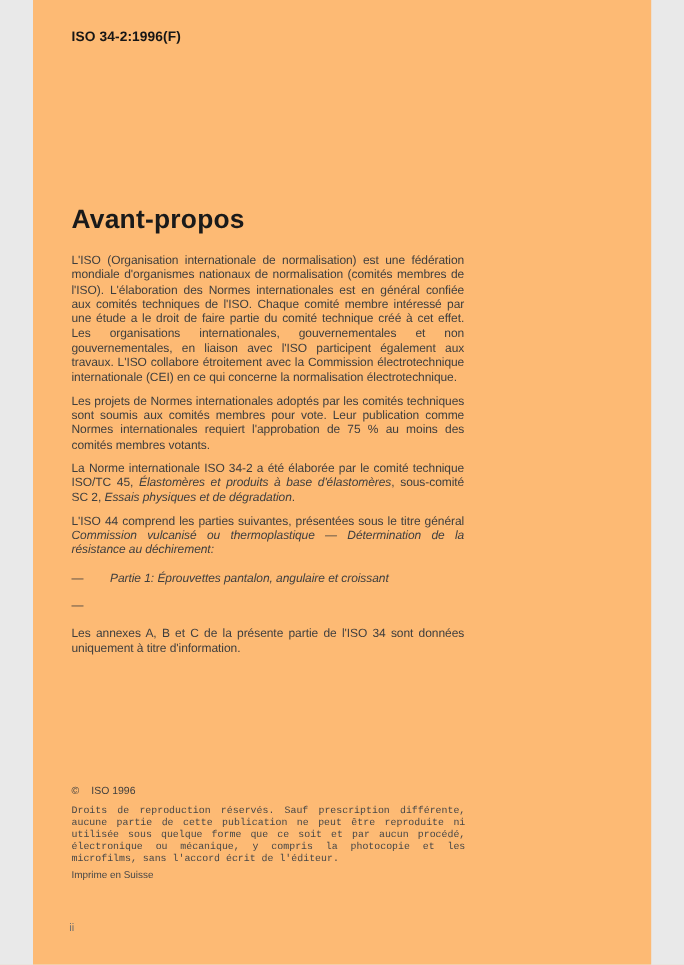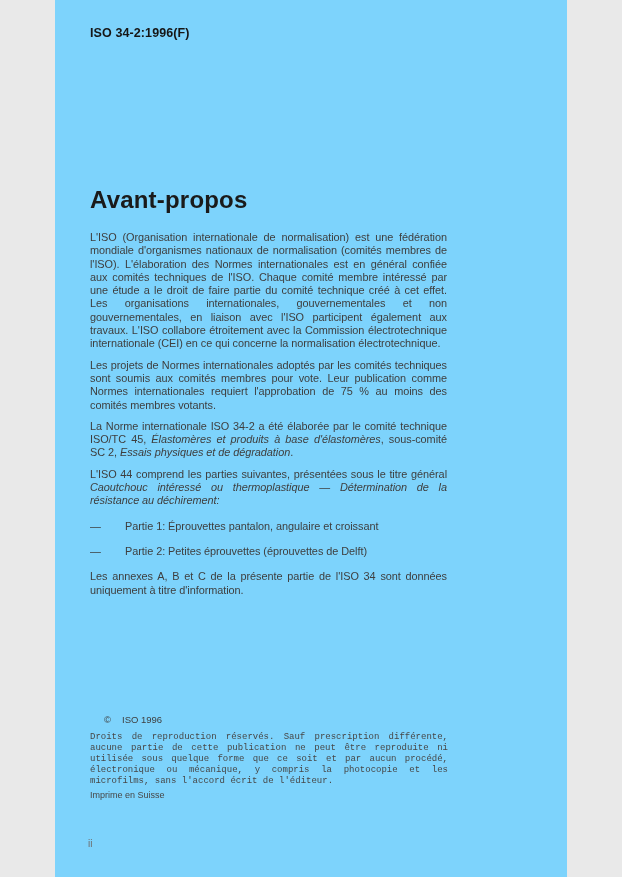--- a/index.html
+++ b/index.html
@@ -1,19 +1,19 @@
 <!DOCTYPE html>
 <html lang="fr"><head>
 <meta charset="utf-8">
 <style>
   html,body{margin:0;padding:0;background:#e9e9e9;}
   .page{
     position:relative;
-    width:512px;height:877px;
-    background:#7dd3fc;
+    width:562px;height:877px;
+    background:#fdba74;
     font-family:"Liberation Sans","DejaVu Sans",sans-serif;
     overflow:hidden;
     margin:0 auto;
     box-sizing:border-box;
   }
   .doc-header{
     position:absolute;left:35px;top:26px;
     font-size:12.5px;font-weight:700;color:#161616;
     letter-spacing:0.1px;
   }
@@ -38,27 +38,27 @@
     letter-spacing:-0.05px;
   }
   .it{font-style:italic;}
   .part-item{
     display:flex;
     margin:12px 0;
     font-size:10.9px;line-height:13.3px;
     letter-spacing:-0.05px;
   }
   .part-dash{width:35px;flex:0 0 35px;font-style:normal;}
-  .part-label{}
+  .part-label{font-style:italic;}
   .last-para{margin-top:12px;}
   .imprint{
     position:absolute;left:35px;top:714px;width:358px;
     color:#474747;
   }
-  .copyright-line{font-size:9.5px;line-height:12px;margin:0 0 6px 14px;color:#3e3e3e;}
+  .copyright-line{font-size:9.5px;line-height:12px;margin:0 0 6px 0;color:#3e3e3e;}
   .copyright-symbol{margin-right:11px;}
   .rights-notice{
     margin:0 0 3px 0;
     font-size:9px;line-height:11px;
     text-align:justify;
     font-family:Liberation Mono, monospace;
   }
   .org-block{margin-left:25px;font-size:9px;line-height:11px;}
   .printed-line{font-size:9px;line-height:11px;margin-top:0.5px;}
   .page-num{
@@ -81,30 +81,29 @@
   <div class="foreword">
     <h1 class="foreword-title">Avant-propos</h1>
 
     <p class="para">L'ISO (Organisation internationale de normalisation) est une fédération mondiale d'organismes nationaux de normalisation (comités membres de l'ISO). L'élaboration des Normes internationales est en général confiée aux comités techniques de l'ISO. Chaque comité membre intéressé par une étude a le droit de faire partie du comité technique créé à cet effet. Les organisations internationales, gouvernementales et non gouvernementales, en liaison avec l'ISO participent également aux travaux. L'ISO collabore étroitement avec la Commission électrotechnique internationale (CEI) en ce qui concerne la normalisation électrotechnique.</p>
 
     <p class="para">Les projets de Normes internationales adoptés par les comités techniques sont soumis aux comités membres pour vote. Leur publication comme Normes internationales requiert l'approbation de 75 % au moins des comités membres votants.</p>
 
     <p class="para"><span>La Norme internationale ISO 34-2 a été élaborée par le comité technique ISO/TC 45, </span><span class="it">Élastomères et produits à base d'élastomères</span><span>, sous-comité SC 2, </span><span class="it">Essais physiques et de dégradation</span><span>.</span></p>
 
 
-    <p class="para"><span>L'ISO 44 comprend les parties suivantes, présentées sous le titre général </span><span class="it">Caoutchouc intéressé ou thermoplastique — Détermination de la résistance au déchirement:</span></p>
+    <p class="para"><span>L'ISO 44 comprend les parties suivantes, présentées sous le titre général </span><span class="it">Commission vulcanisé ou thermoplastique — Détermination de la résistance au déchirement:</span></p>
 
     <div>
       <div class="part-item">
         <span class="part-dash">—</span>
         <span class="part-label">Partie 1: Éprouvettes pantalon, angulaire et croissant</span>
       </div>
       <div class="part-item">
         <span class="part-dash">—</span>
-        <span class="part-label">Partie 2: Petites éprouvettes (éprouvettes de Delft)</span>
       </div>
     </div>
 
     <p class="para last-para">Les annexes A, B et C de la présente partie de l'ISO 34 sont données uniquement à titre d'information.</p>
   </div>
 
   <div class="imprint">
     <p class="copyright-line"><span class="copyright-symbol">©</span><span>ISO 1996</span></p>
     <p class="rights-notice">Droits de reproduction réservés. Sauf prescription différente, aucune partie de cette publication ne peut être reproduite ni utilisée sous quelque forme que ce soit et par aucun procédé, électronique ou mécanique, y compris la photocopie et les microfilms, sans l'accord écrit de l'éditeur.</p>
     <div class="printed-line">Imprime en Suisse</div>

